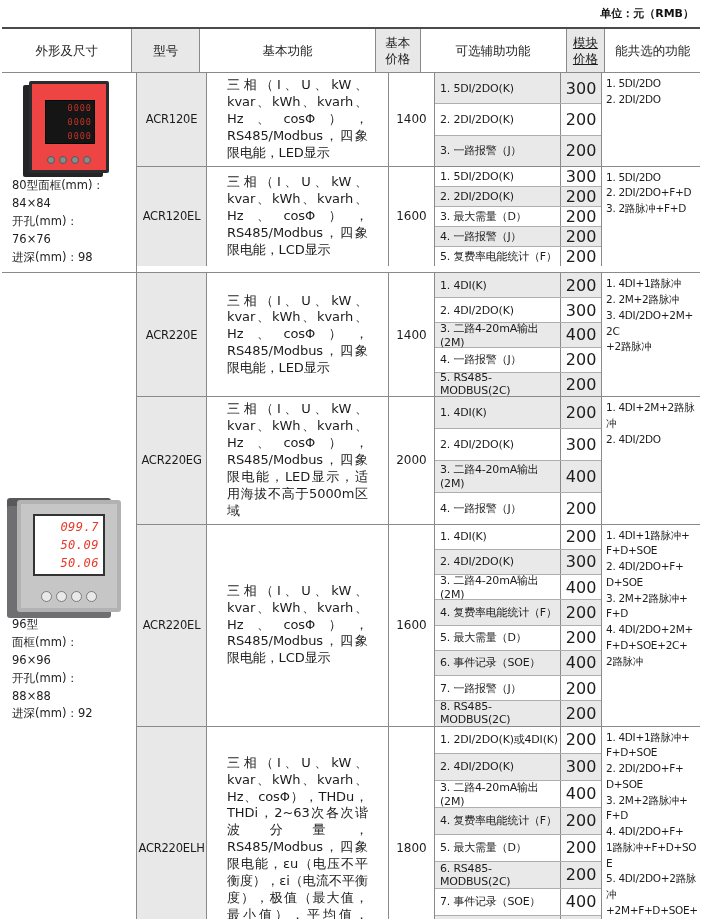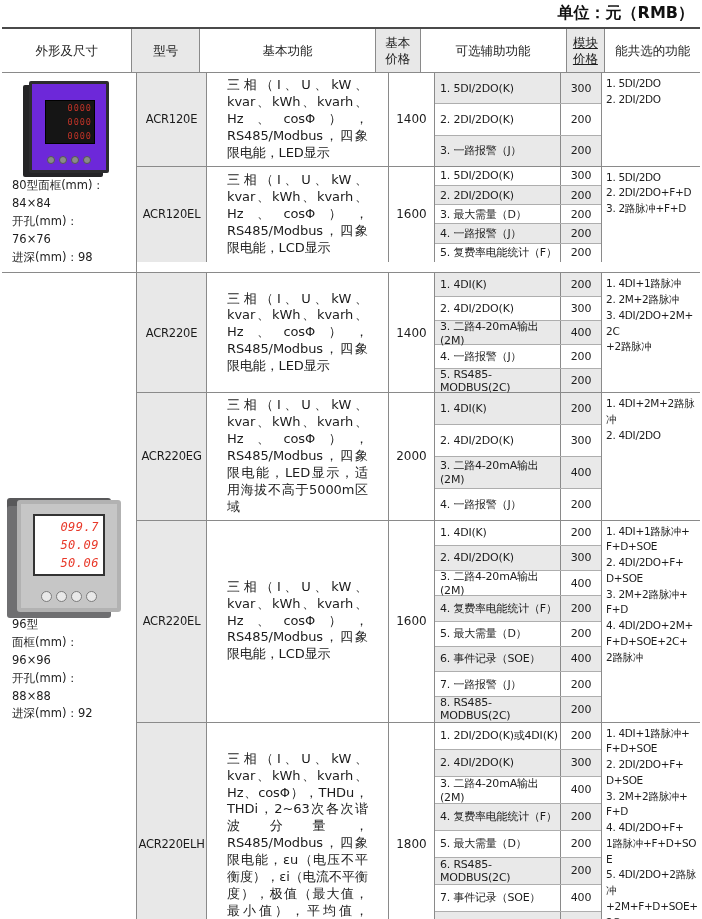--- a/index.html
+++ b/index.html
@@ -6,21 +6,21 @@
   html,body { background:#ffffff; }
   body {
     width: 702px;
     font-family: "DejaVu Sans", "Liberation Sans", sans-serif;
     color: #1c1c1c;
     -webkit-font-smoothing: antialiased;
   }
   .page { width:702px; padding:0 2px; }
   .unit-line {
     height: 27px; display:flex; align-items:center; justify-content:flex-end;
-    font-size:16px; padding-right:6px; color:#111; font-weight:bold;
+    font-size:11px; padding-right:6px; color:#111; font-weight:bold;
   }
   .tbl {
     border-top:2px solid #4a4a4a;
     border-bottom:3px solid #4a4a4a;
     width:698px;
   }
   
   .hdr { display:flex; border-bottom:1px solid #8a8a8a; }
   .hc {
     display:flex; align-items:center; justify-content:center; text-align:center;
@@ -55,38 +55,38 @@
     width:46px; border-right:1px solid #8a8a8a; display:flex;
     align-items:center; justify-content:center; font-size:12px;
   }
   .opts { width:167px; border-right:1px solid #8a8a8a; display:flex; flex-direction:column; }
   .orow { display:flex; flex:1; border-bottom:1px solid #aeaeae; align-items:stretch; }
   .orow:last-child { border-bottom:none; }
   .ol {
     width:127px; border-right:1px solid #8a8a8a; display:flex; align-items:center;
     padding:2px 2px 2px 5px; font-size:11px; letter-spacing:-0.2px;
   }
-  .op { width:40px; display:flex; align-items:center; justify-content:center; font-size:11px; }
+  .op { width:40px; display:flex; align-items:center; justify-content:center; font-size:16px; }
   .g-odd  .orow:nth-child(odd)  { background:#e9e9e9; }
   .g-even .orow:nth-child(even) { background:#e9e9e9; }
   .combo-cell {
     width:98px; display:flex; align-items:flex-start;
   }
   .combo-cell > div {
     width:100%; padding:3px 2px 3px 4px; font-size:10.5px; line-height:1.5;
     white-space:pre-line; letter-spacing:-0.3px; word-break:break-all;
   }
   
   .b1 .orow{min-height:19px;} .b2 .orow{min-height:17px;} .b3 .orow{min-height:17px;}
   .b4 .orow{min-height:18px;} .b5 .orow{min-height:23px;} .b6 .orow{min-height:21px;}
   
   .photo { display:flex; justify-content:center; }
   .meter80 {
     width:80px; height:92px; margin-top:4px; position:relative;
-    background:#6d28d9; border:3px solid #2c2c2e; border-radius:2px;
+    background:#ef4444; border:3px solid #2c2c2e; border-radius:2px;
     box-shadow:-6px 4px 0 0 #242426;
   }
   .meter80 .disp {
     position:absolute; left:13px; top:16px; width:50px; height:44px;
     background:#151515; border:1px solid #000; padding:3px 2px;
     display:flex; flex-direction:column; justify-content:space-between;
   }
   .meter80 .dg {
     font-family:"DejaVu Sans Mono", monospace; font-size:8.5px; line-height:1;
     color:#e0392b; text-align:right; opacity:.85; letter-spacing:1px;

